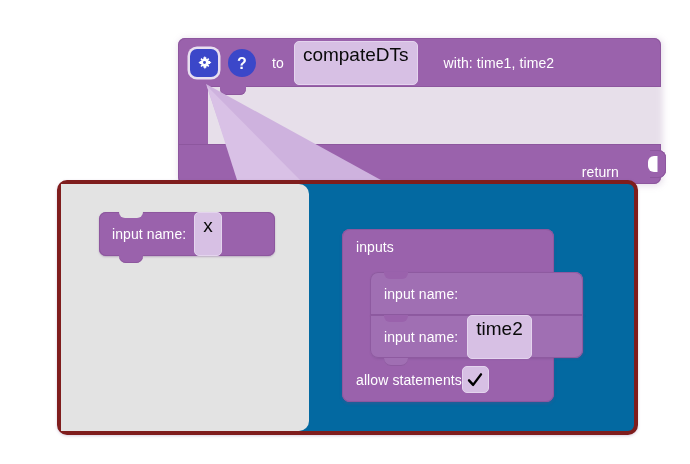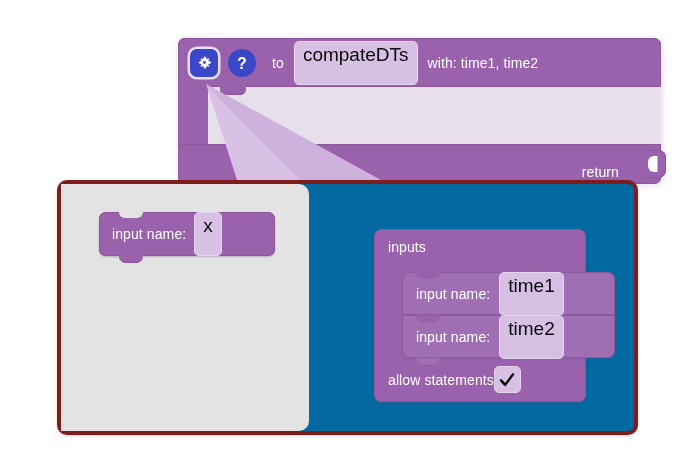--- a/index.html
+++ b/index.html
@@ -81,21 +81,21 @@
     border-radius:7px;
     box-shadow:0 0 0 2.5px #e8dff0;
     position:relative;
   }
   #help-btn{
     background:#3b47c9;
     border-radius:50%;
   }
   .icon-btn svg{display:block;}
   #txt-to{margin-left:6px;}
-  #txt-with{margin-left:0;}
+  #txt-with{margin-left:16px;}
 
   .return-row{
     position:absolute;left:0;top:106px;width:483px;height:56px;
     display:flex;align-items:center;justify-content:flex-end;
     padding-right:42px;box-sizing:border-box;
   }
   
   #return-socket{
     position:absolute;left:472px;top:112px;width:16px;height:28px;
     background:#9a62ac;
@@ -149,21 +149,21 @@
     background:#9a62ac;border-radius:0 0 7px 7px;
     box-shadow:inset 0 -1px 0 #8d579e;
   }
   #flyout-block .row{
     position:absolute;inset:0;display:flex;align-items:center;gap:8px;
     padding-left:13px;box-sizing:border-box;
   }
 
   
   #inputs-block{
-    position:absolute;left:281px;top:45px;width:212px;height:173px;margin-left:32px;
+    position:absolute;left:281px;top:45px;width:212px;height:173px;
   }
   #inputs-bg{
     position:absolute;inset:0;
     background:#9a62ac;
     border-radius:8px;
     box-shadow:inset 0 0 0 1px #8d579e, 0 2px 3px rgba(110,70,130,.3);
   }
   #inputs-title{
     position:absolute;left:14px;top:11px;
   }
@@ -264,21 +264,20 @@
 
     <div id="inputs-block">
       <div id="inputs-bg"></div>
 
       <span class="blk-label" id="inputs-title">inputs</span>
 
       <div class="sub-block" id="sub-1">
         <div class="notch"></div>
         <div class="row">
           <span class="blk-label">input name:</span>
-          <span class="field">time1</span>
         </div>
       </div>
 
       <div class="sub-block" id="sub-2">
         <div class="notch"></div>
         <div class="row">
           <span class="blk-label">input name:</span>
           <span class="field">time2</span>
         </div>
       </div>

